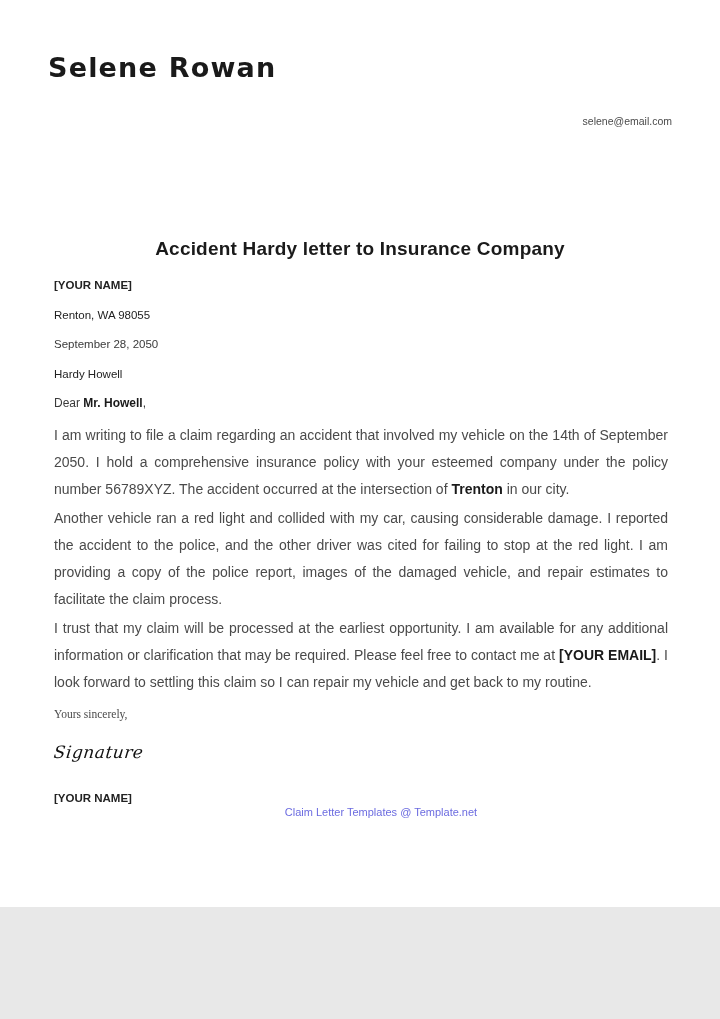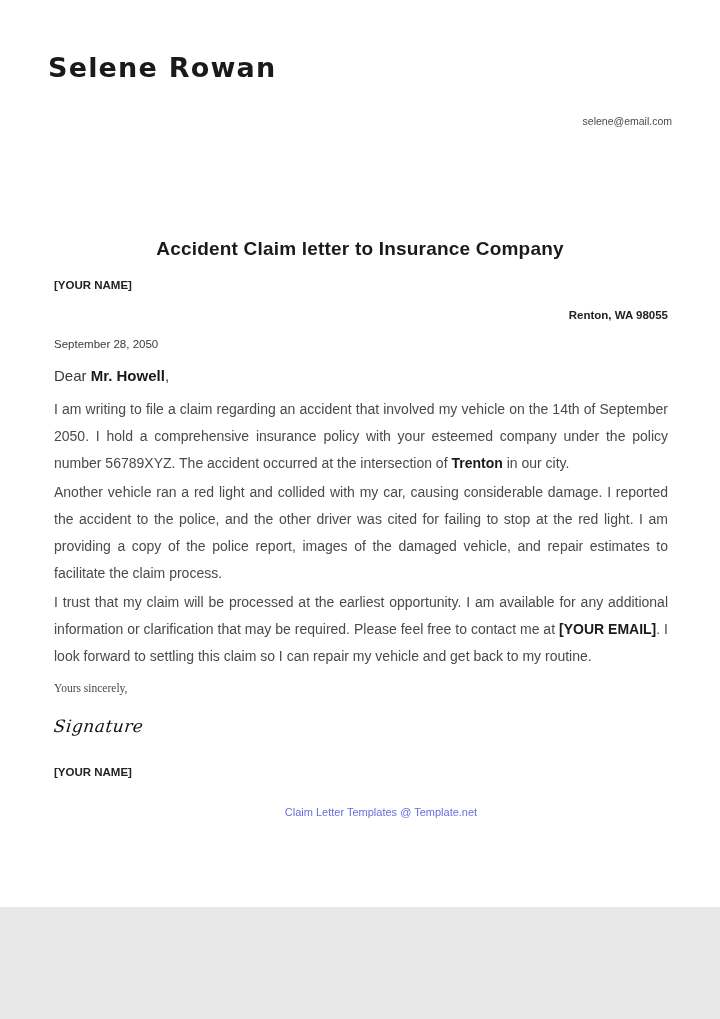--- a/index.html
+++ b/index.html
@@ -57,26 +57,25 @@
     font-size: 11.5px;
     color: #3a3a3a;
     line-height: 1.35;
     margin: 0 0 14px 0;
   }
   .line.bold {
     font-weight: bold;
     color: #222;
   }
   .line.semibold {
-    font-weight: bold;
+    font-weight: normal;
     color: #222;
-    text-align: right;
   }
   .salutation {
-    font-size: 15px;
+    font-size: 12px;
     color: #3a3a3a;
     margin: 0 0 12px 0;
   }
   .salutation b { color: #1a1a1a; }
   p.para {
     font-size: 14px;
     color: #4a4a4a;
     line-height: 1.93;
     text-align: justify;
     margin: 0 0 2px 0;
@@ -120,27 +119,28 @@
   }
 </style>
 </head>
 <body>
 
 <div class="page">
 
   <div class="letterhead-name">Selene Rowan</div>
   <div class="letterhead-email">selene@email.com</div>
 
-  <div class="doc-title">Accident Claim letter to Insurance Company</div>
+  <div class="doc-title">Accident Hardy letter to Insurance Company</div>
 
   <div class="body-block">
 
     <div class="line bold">[YOUR NAME]</div>
     <div class="line semibold">Renton, WA 98055</div>
     <div class="line">September 28, 2050</div>
+    <div class="line semibold">Hardy Howell</div>
 
     <div class="salutation"><span>Dear </span><b>Mr. Howell</b><span>,</span></div>
 
     <p class="para"><span>I am writing to file a claim regarding an accident that involved my vehicle on the 14th of September 2050. I hold a comprehensive insurance policy with your esteemed company under the policy number 56789XYZ. The accident occurred at the intersection of </span><b>Trenton</b><span> in our city.</span></p>
 
     <p class="para">Another vehicle ran a red light and collided with my car, causing considerable damage. I reported the accident to the police, and the other driver was cited for failing to stop at the red light. I am providing a copy of the police report, images of the damaged vehicle, and repair estimates to facilitate the claim process.</p>
 
     <p class="para"><span>I trust that my claim will be processed at the earliest opportunity. I am available for any additional information or clarification that may be required. Please feel free to contact me at </span><b>[YOUR EMAIL]</b><span>. I look forward to settling this claim so I can repair my vehicle and get back to my routine.</span></p>
 
     <p class="closing">Yours sincerely,</p>

